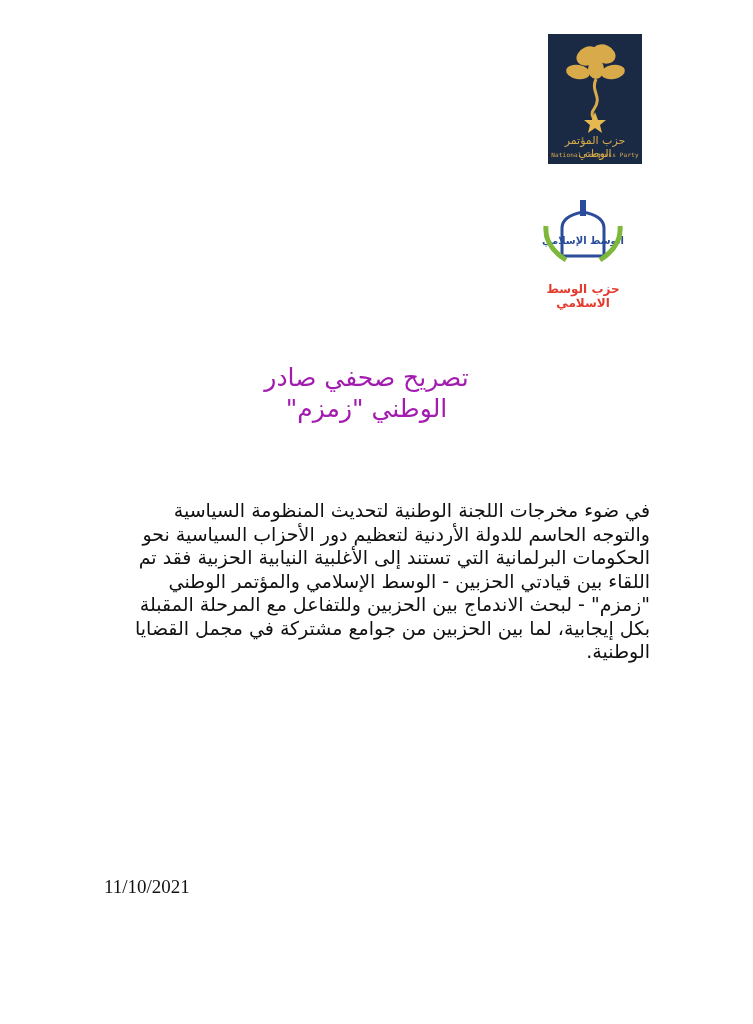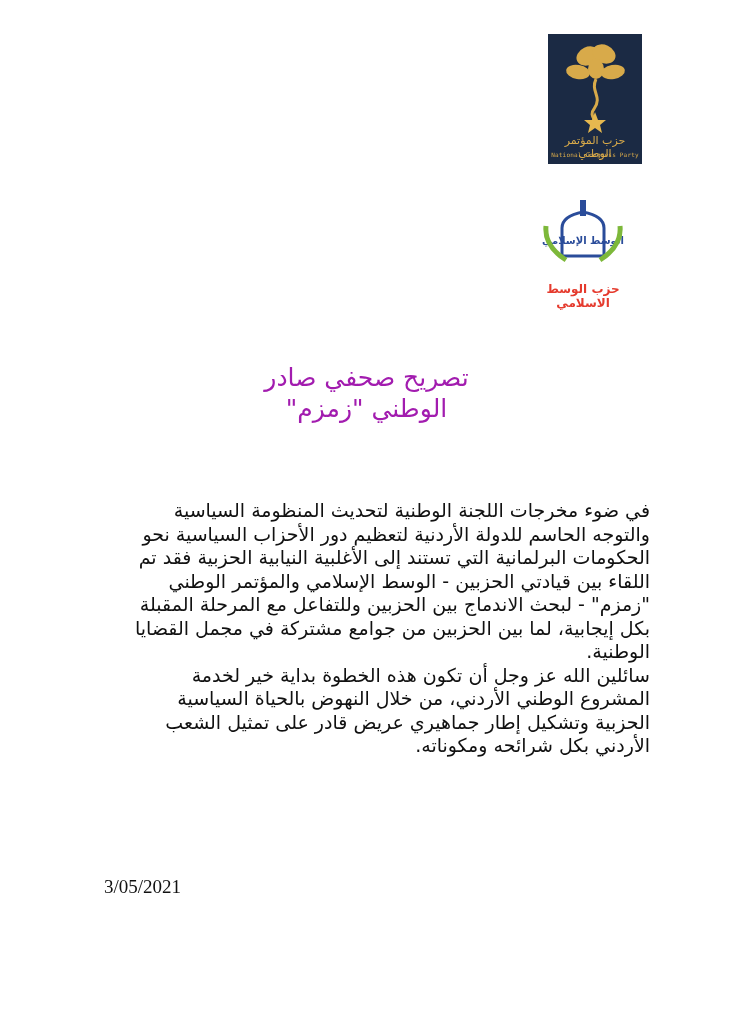--- a/index.html
+++ b/index.html
@@ -47,16 +47,15 @@
   <div class="name">حزب الوسط الاسلامي</div>
 </div>
 
 <div class="title">
   <div>تصريح صحفي صادر</div>
   <div>الوطني "زمزم"</div>
 </div>
 
 <div class="body">
   <p>في ضوء مخرجات اللجنة الوطنية لتحديث المنظومة السياسية والتوجه الحاسم للدولة الأردنية لتعظيم دور الأحزاب السياسية نحو الحكومات البرلمانية التي تستند إلى الأغلبية النيابية الحزبية فقد تم اللقاء بين قيادتي الحزبين - الوسط الإسلامي والمؤتمر الوطني "زمزم" - لبحث الاندماج بين الحزبين وللتفاعل مع المرحلة المقبلة بكل إيجابية، لما بين الحزبين من جوامع مشتركة في مجمل القضايا الوطنية.</p>
-  <p>سائلين الله عز وجل أن تكون هذه الخطوة بداية خير لخدمة المشروع الوطني الأردني، من خلال النهوض بالحياة السياسية الحزبية وتشكيل إطار جماهيري عريض قادر على تمثيل الشعب الأردني بكل شرائحه ومكوناته.</p>
 </div>
 
-<div class="date">3/05/2021</div>
+<div class="date">11/10/2021</div>
 
 </body></html>

